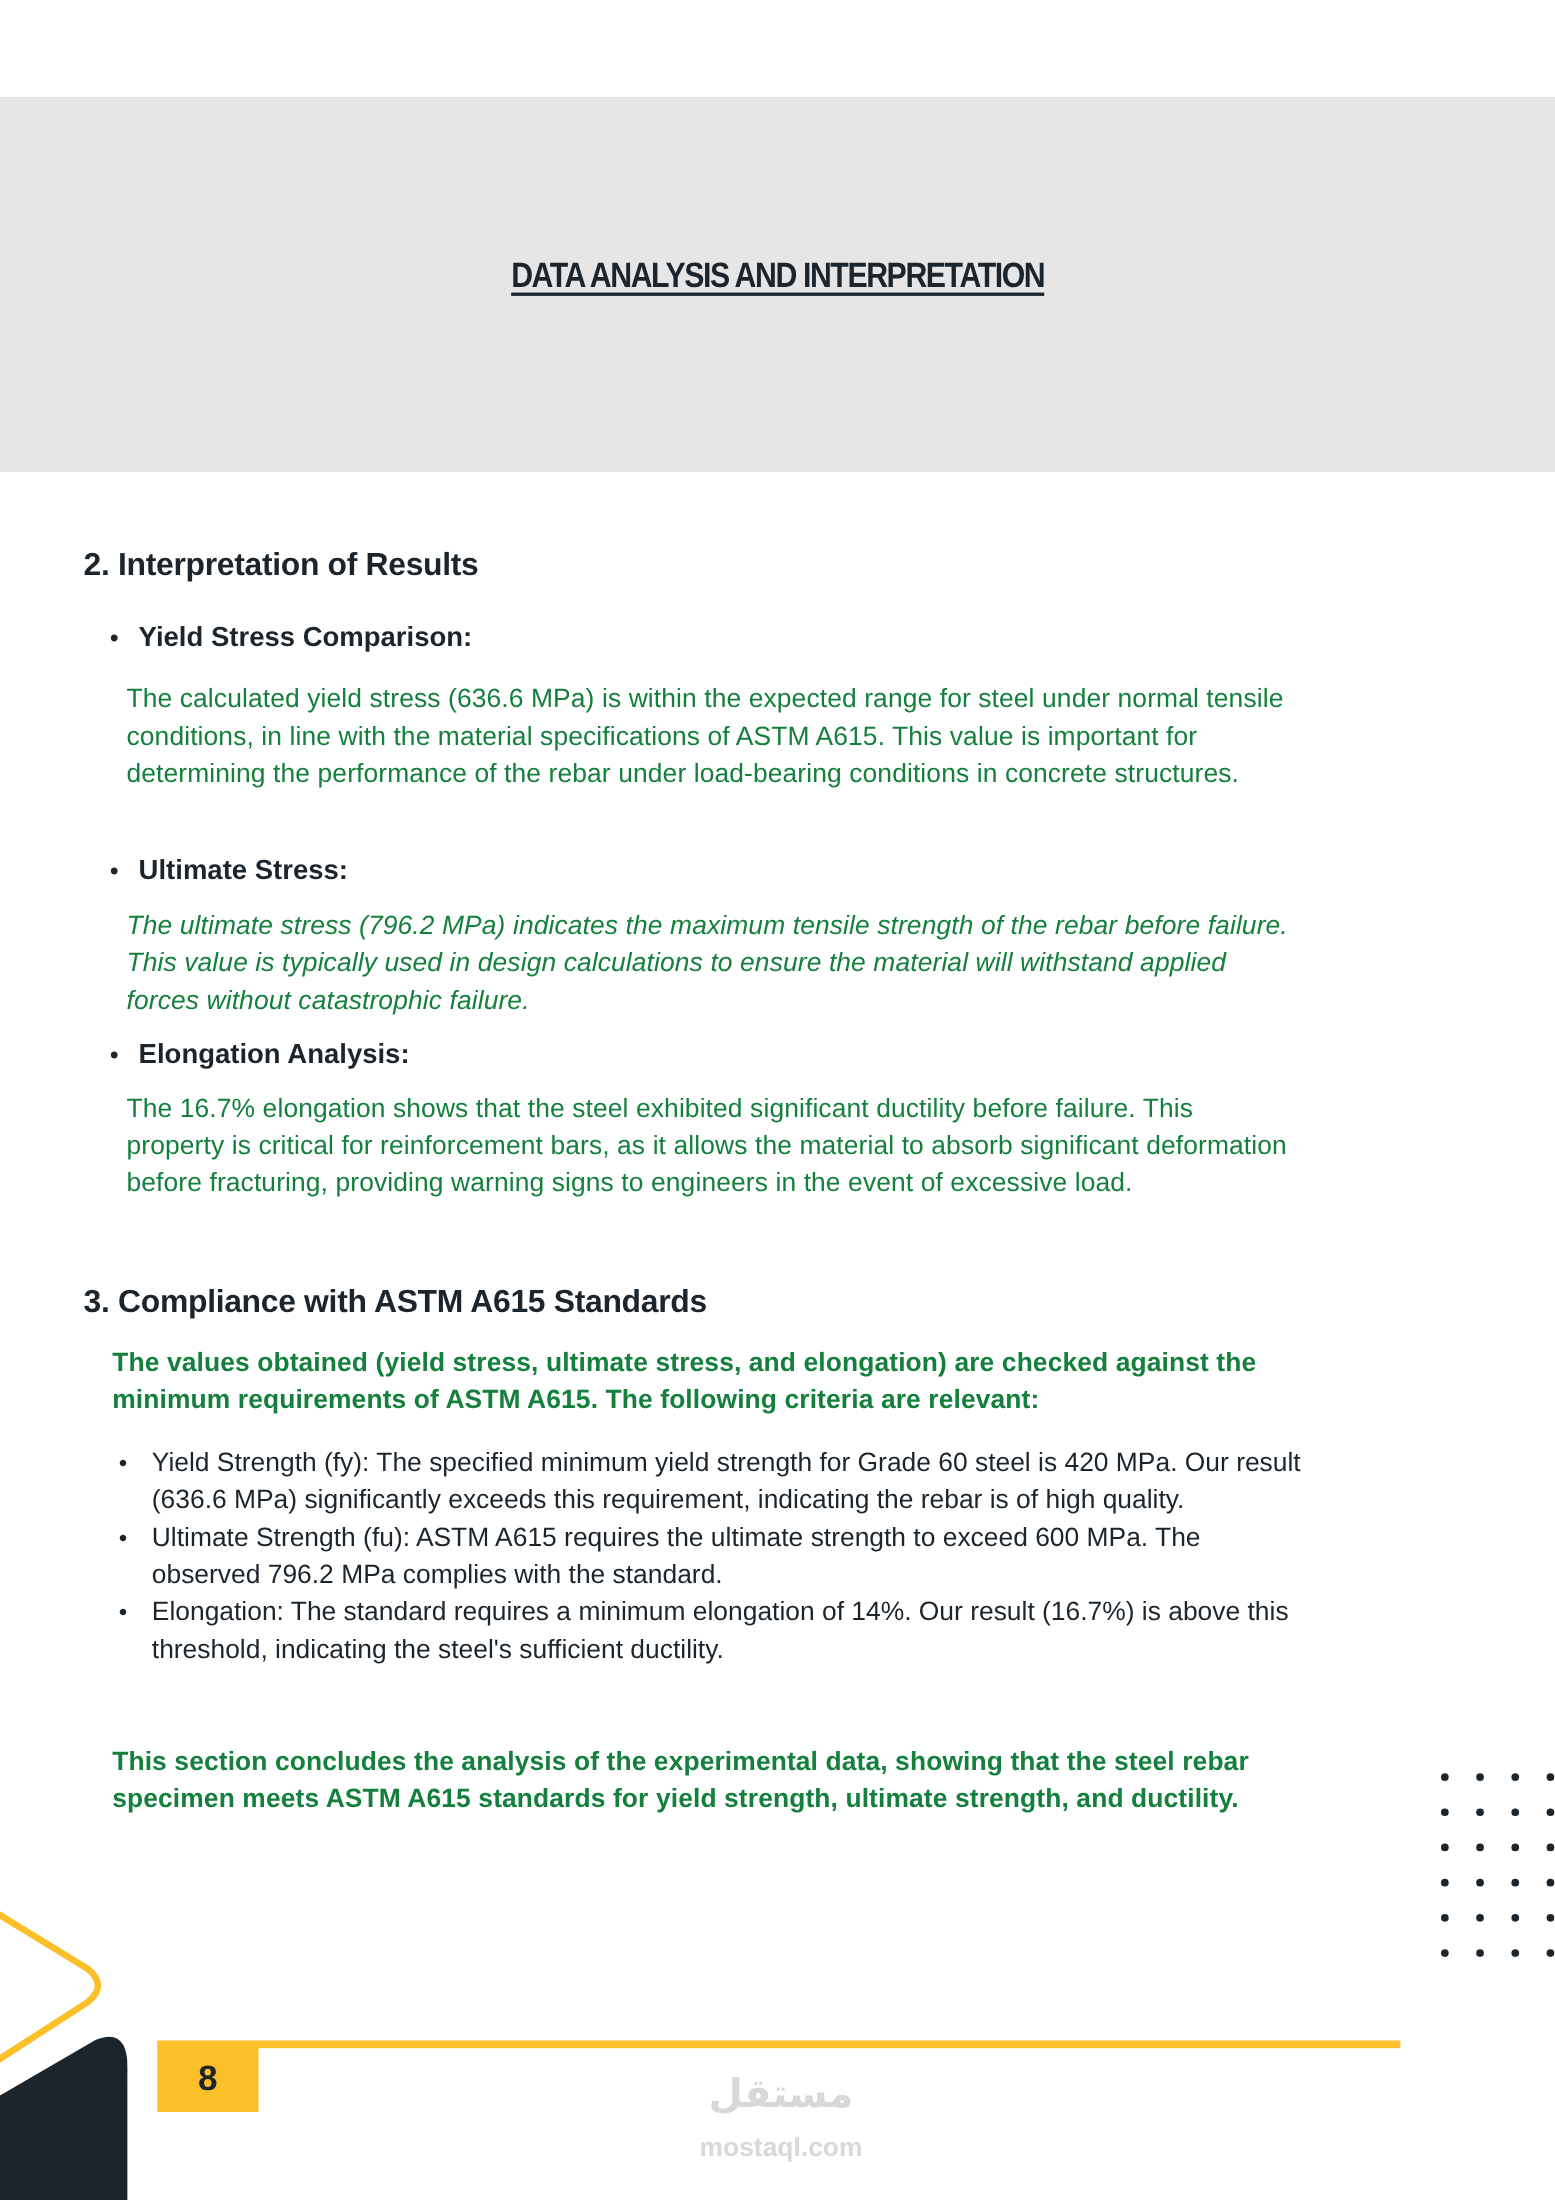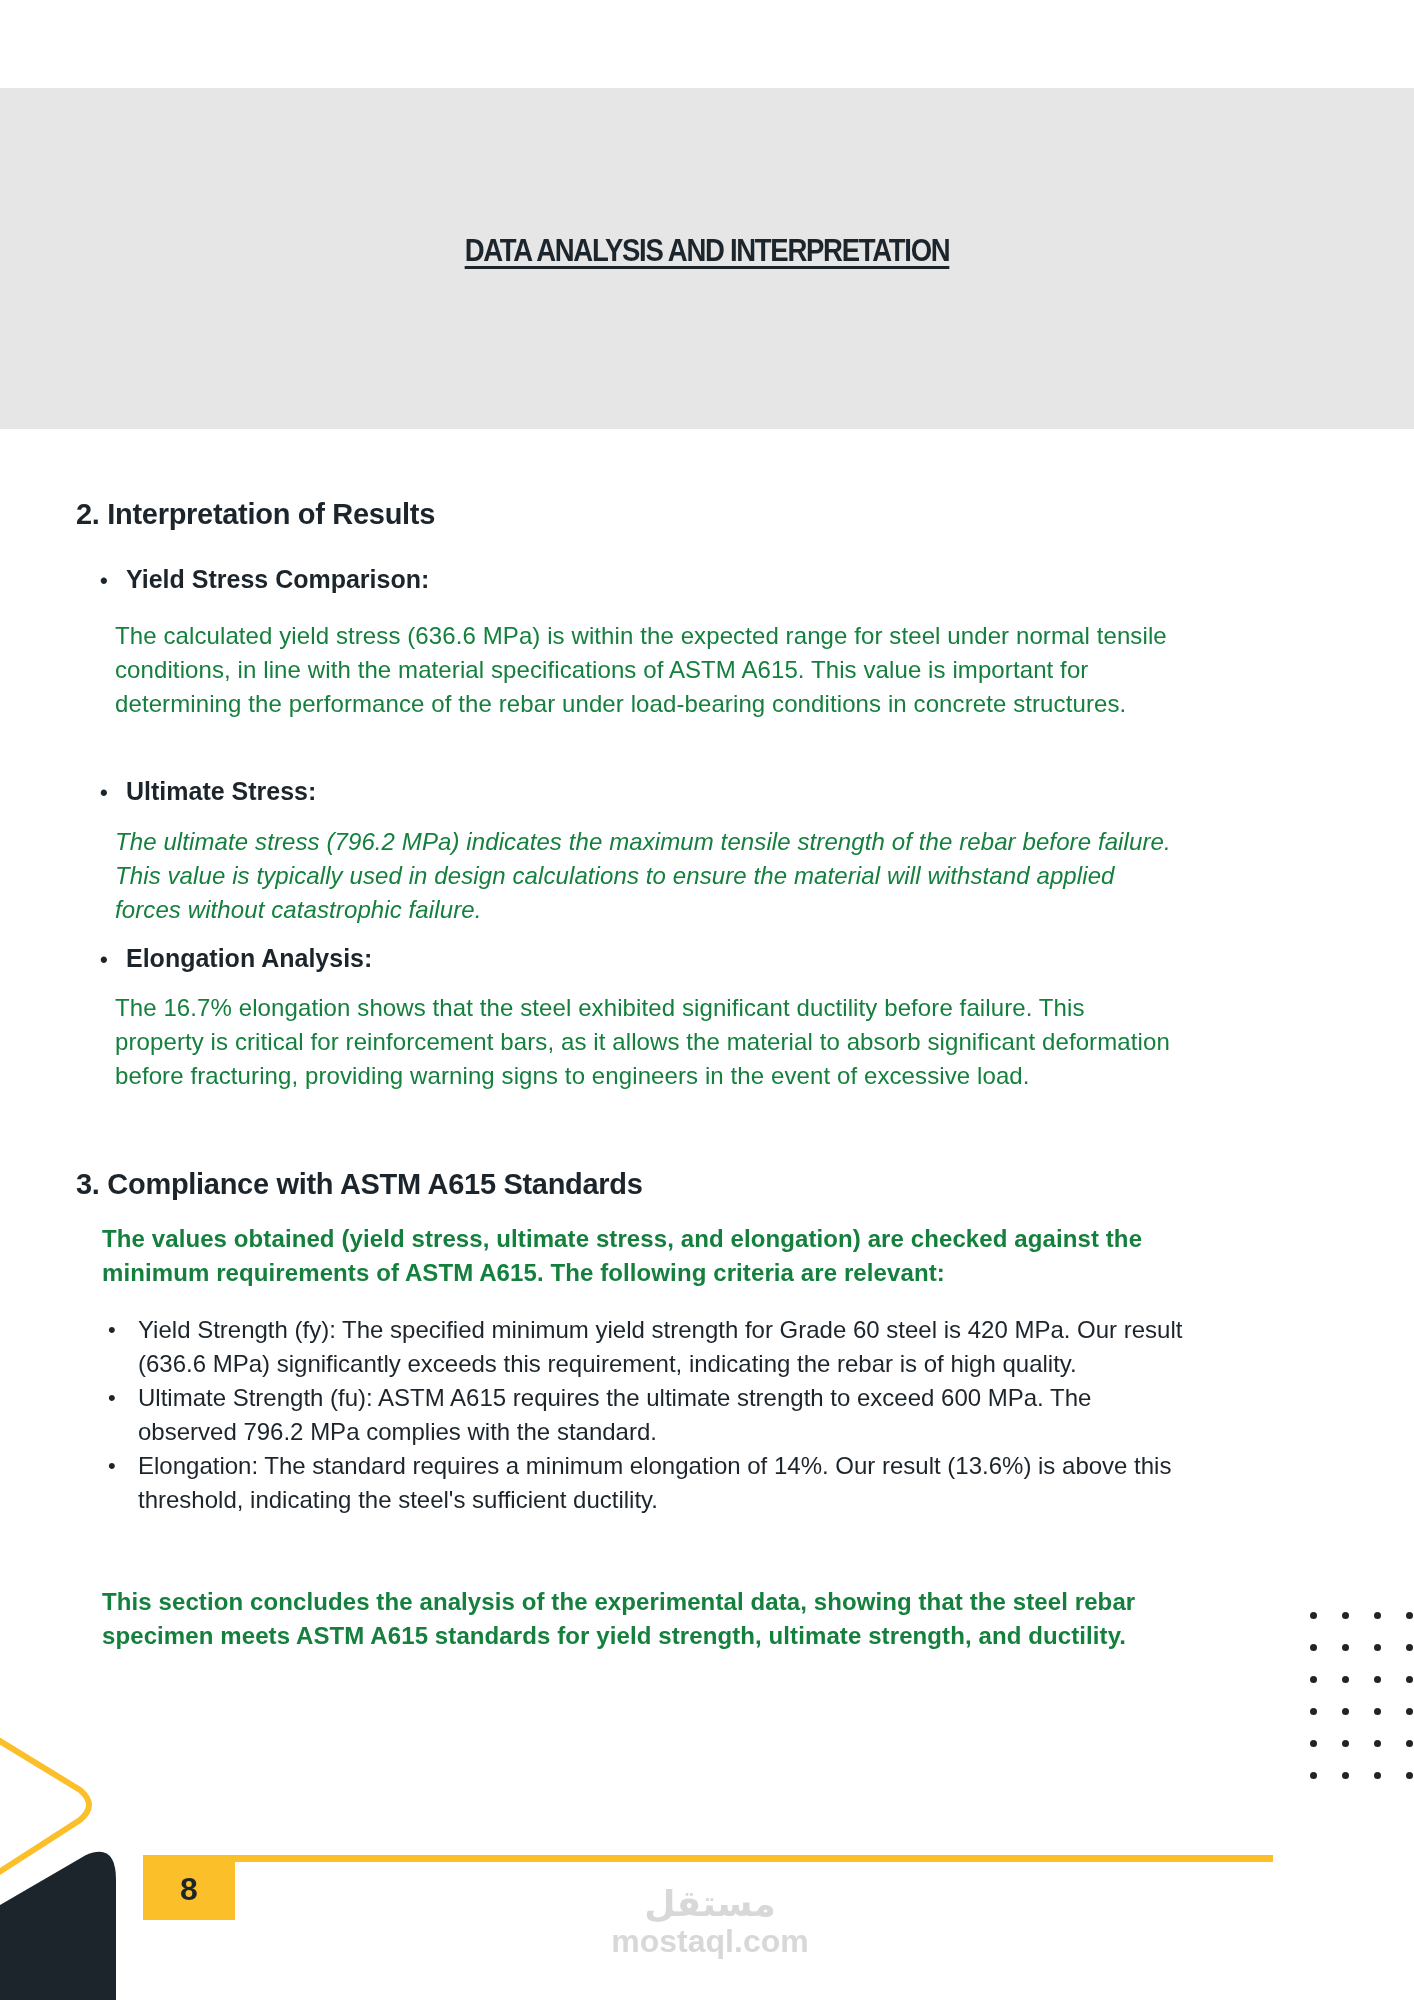--- a/index.html
+++ b/index.html
@@ -53,21 +53,21 @@
     }
     .page-number-box {
       position: absolute; left: 143px; top: 1859px; width: 92px; height: 61px; background: #fbbf2a;
       display: flex; align-items: center; justify-content: center;
       font-weight: bold; font-size: 32px; color: #1c252c;
     }
     .watermark {
       position: absolute; left: 600px; top: 1880px; width: 220px; text-align: center; color: #d8d8d8;
     }
     .watermark .ar { font-size: 36px; font-weight: bold; line-height: 48px; font-family: "DejaVu Sans", sans-serif; }
-    .watermark .en { font-size: 32px; line-height: 26px; font-weight: bold; }
+    .watermark .en { font-size: 24px; line-height: 26px; font-weight: bold; margin-top: 12px; }
   </style>
 </head>
 <body>
 
 <div class="header-band"></div>
 <div class="page-title"><span>DATA ANALYSIS AND INTERPRETATION</span></div>
 
 <div class="content">
 
   <div class="h2" style="top:498px;">2. Interpretation of Results</div>
@@ -91,21 +91,21 @@
   <div class="para p-sec3" style="top:1222px;">The values obtained (yield stress, ultimate stress, and elongation) are checked against the minimum requirements of ASTM A615. The following criteria are relevant:</div>
 
   <ul class="crit-list">
     <li>
       <span class="bullet">•</span><b>Yield Strength (fy):</b><span> The specified minimum yield strength for Grade 60 steel is 420 MPa. Our result (636.6 MPa) significantly exceeds this requirement, indicating the rebar is of high quality.</span>
     </li>
     <li>
       <span class="bullet">•</span><b>Ultimate Strength (fu):</b><span> ASTM A615 requires the ultimate strength to exceed 600 MPa. The observed 796.2 MPa complies with the standard.</span>
     </li>
     <li>
-      <span class="bullet">•</span><b>Elongation:</b><span> The standard requires a minimum elongation of 14%. Our result (13.6%) is above this threshold, indicating the steel's sufficient ductility.</span>
+      <span class="bullet">•</span><b>Elongation:</b><span> The standard requires a minimum elongation of 14%. Our result (16.7%) is above this threshold, indicating the steel's sufficient ductility.</span>
     </li>
   </ul>
 
   <div class="para p-sec3" style="top:1585px;">This section concludes the analysis of the experimental data, showing that the steel rebar specimen meets ASTM A615 standards for yield strength, ultimate strength, and ductility.</div>
 </div>
 
 <div class="dot-grid">
     <i style="left: 5px; top: 0px;"></i>
     <i style="left: 37px; top: 0px;"></i>
     <i style="left: 69px; top: 0px;"></i>

